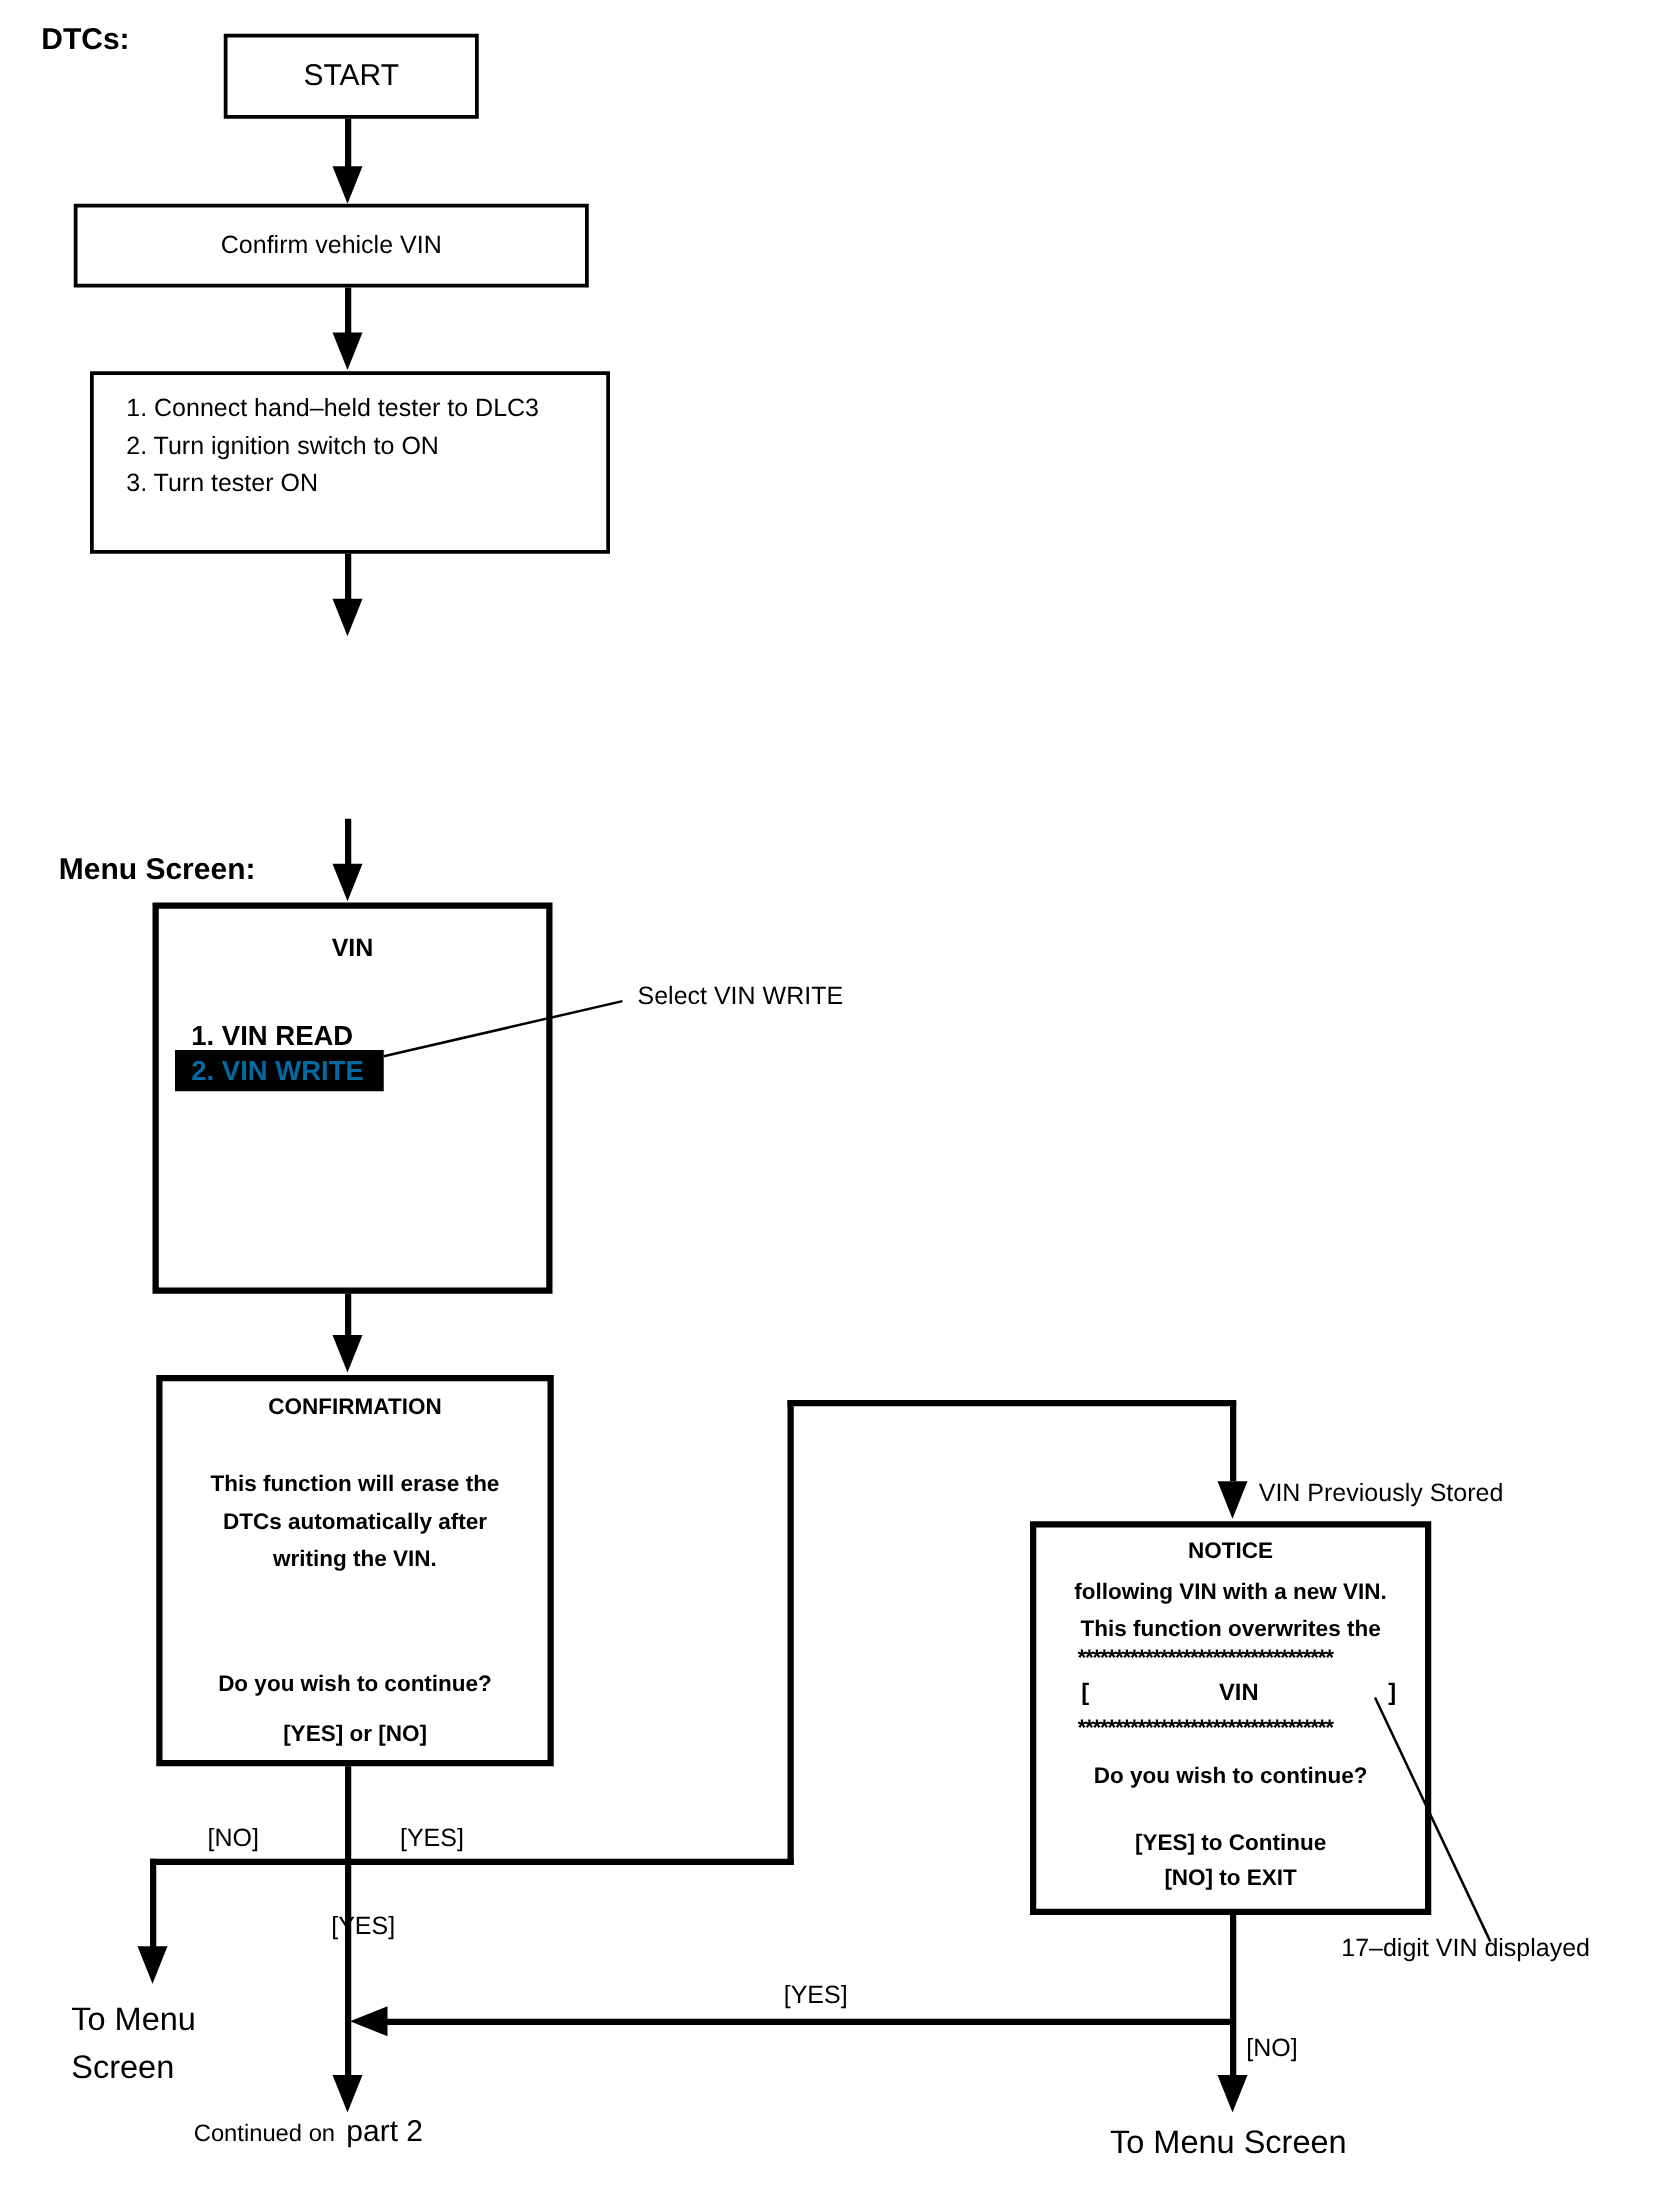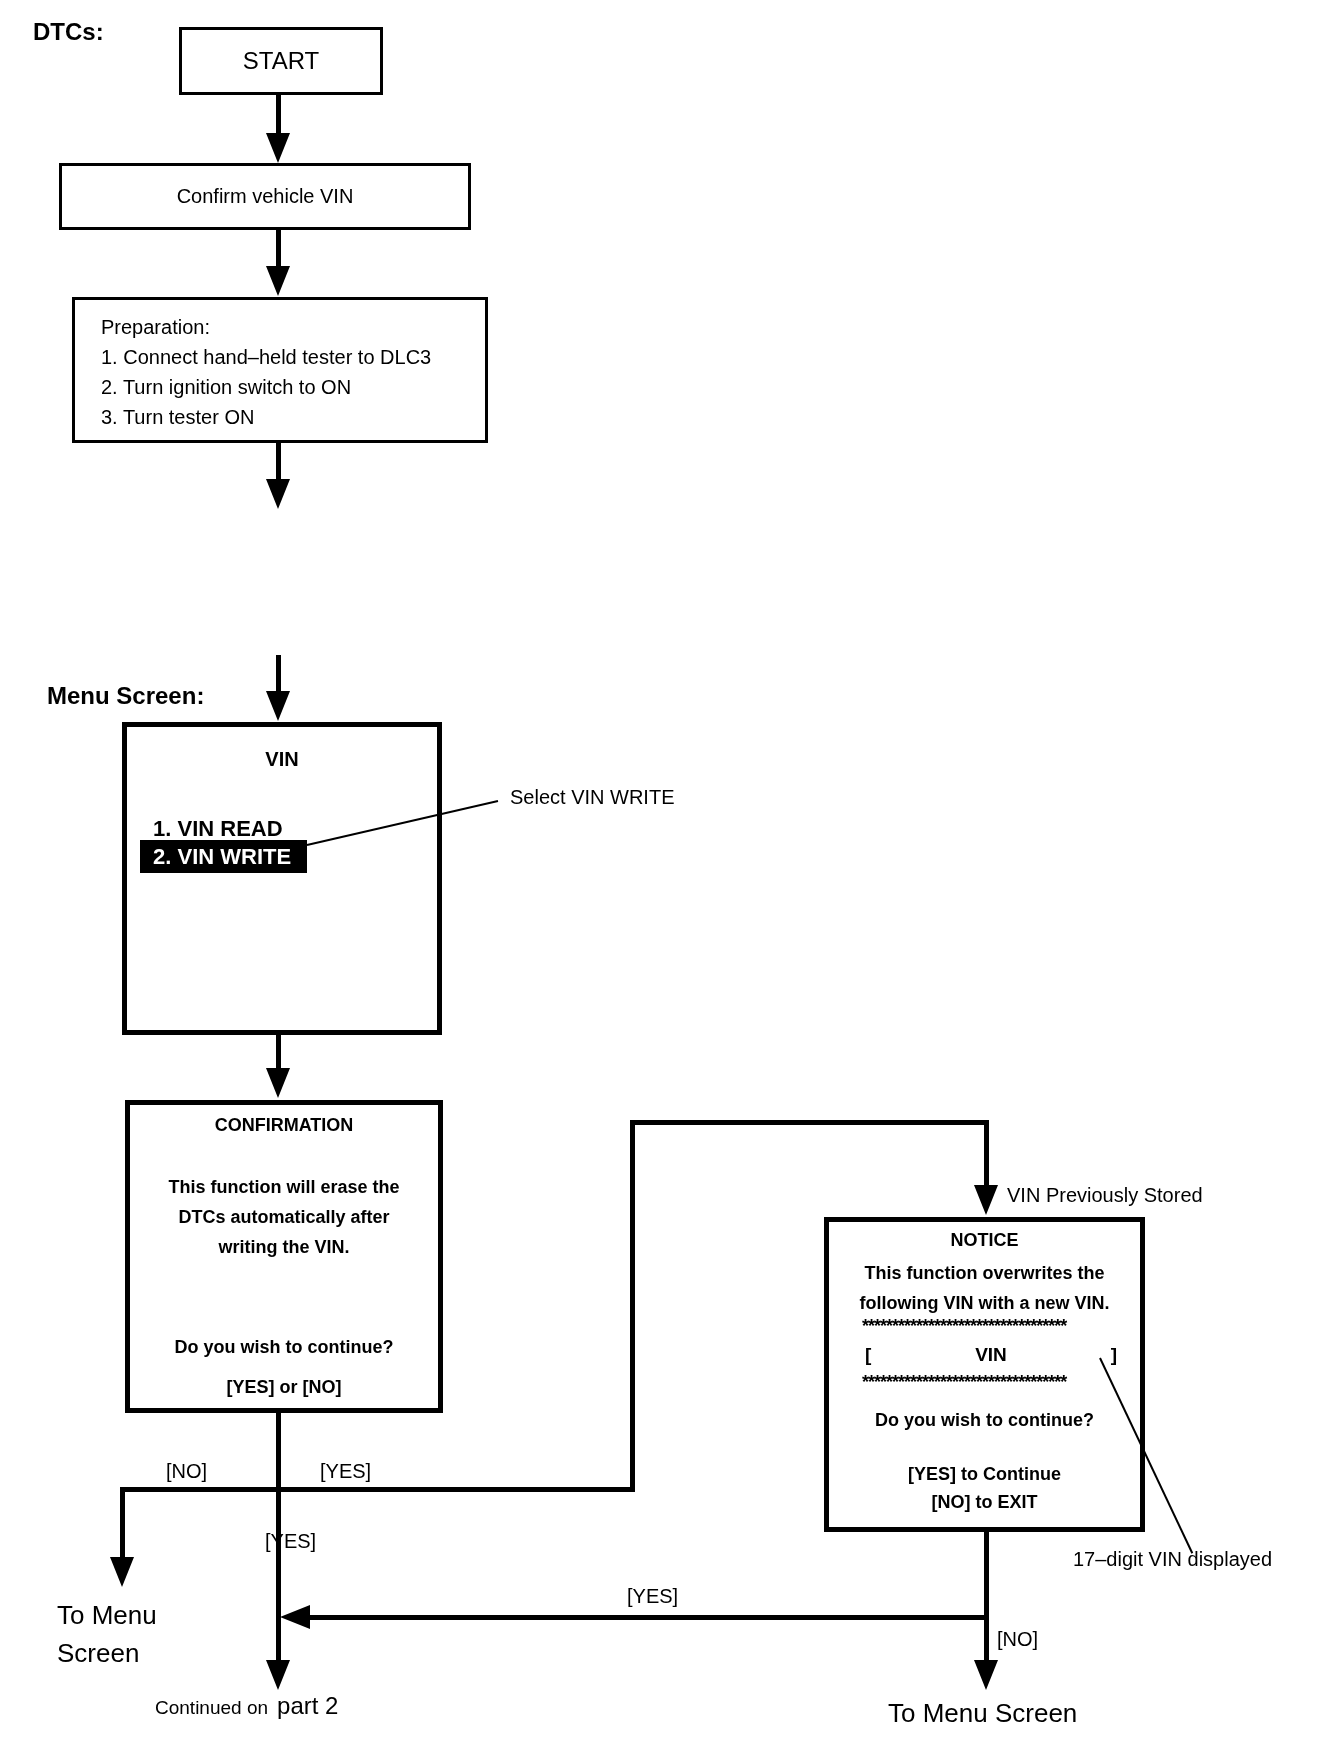--- a/index.html
+++ b/index.html
@@ -22,21 +22,21 @@
   .f19{font-size:19px;}
   .f20{font-size:20px;}
   .f22{font-size:22px;}
   .f24{font-size:24px;}
   .f26{font-size:26px;}
   .center-box{display:flex;align-items:center;justify-content:center;}
   .list{position:absolute;line-height:30px;font-size:20px;}
   .conf-inner{position:absolute;left:0;top:0;right:0;text-align:center;font-weight:bold;font-size:18px;}
   .ast{letter-spacing:-1px;overflow:hidden;}
   .vin-row{display:flex;justify-content:space-between;font-weight:bold;font-size:19px;}
-  .highlight{position:absolute;background:#000;color:#ffffff;font-weight:bold;font-size:22px;
+  .highlight{position:absolute;background:#000;color:#0369a1;font-weight:bold;font-size:22px;
     display:flex;align-items:center;}
 </style>
 </head>
 <body>
 
 <div class="canvas">
 
   <div class="txt b f24" style="left:33px;top:18px;">DTCs:</div>
   <div class="txt b f24" style="left:47px;top:682px;">Menu Screen:</div>
 
@@ -49,21 +49,20 @@
 
   <div class="box center-box" style="left:59px;top:163px;width:412px;height:67px;">
     <span class="f20">Confirm vehicle VIN</span>
   </div>
 
   <div class="vline" style="left:276px;top:230px;width:5px;height:40px;"></div>
   <div class="arrow-down" style="left:266px;top:266px;"></div>
 
   <div class="box" style="left:72px;top:297px;width:416px;height:146px;">
     <div class="list" style="left:26px;top:12px;">
-      <div>Preparation:</div>
       <div>1. Connect hand–held tester to DLC3</div>
       <div>2. Turn ignition switch to ON</div>
       <div>3. Turn tester ON</div>
     </div>
   </div>
 
   <div class="vline" style="left:276px;top:443px;width:5px;height:40px;"></div>
   <div class="arrow-down" style="left:266px;top:479px;"></div>
 
 
@@ -99,22 +98,22 @@
   <div class="vline" style="left:630px;top:1120px;width:5px;height:372px;"></div>
   <div class="hline" style="left:630px;top:1120px;width:359px;height:5px;"></div>
   <div class="vline" style="left:984px;top:1122px;width:5px;height:63px;"></div>
   <div class="arrow-down" style="left:974px;top:1185px;"></div>
 
   <div class="txt f20" style="left:1007px;top:1184px;">VIN Previously Stored</div>
 
   <div class="box box-thick" style="left:824px;top:1217px;width:321px;height:315px;">
     <div class="conf-inner" style="top:8px;">NOTICE</div>
     <div class="conf-inner" style="top:36px;line-height:30px;">
+      <div>following VIN with a new VIN.</div>
       <div>This function overwrites the</div>
-      <div>following VIN with a new VIN.</div>
     </div>
     <div class="conf-inner ast" style="top:94px;left:33px;right:28px;text-align:left;">**********************************</div>
     <div class="vin-row" style="position:absolute;left:36px;top:122px;width:252px;">
       <span>[</span>
       <span>VIN</span>
       <span>]</span>
     </div>
     <div class="conf-inner ast" style="top:150px;left:33px;right:28px;text-align:left;">**********************************</div>
     <div class="conf-inner" style="top:188px;">Do you wish to continue?</div>
     <div class="conf-inner" style="top:242px;">[YES] to Continue</div>

